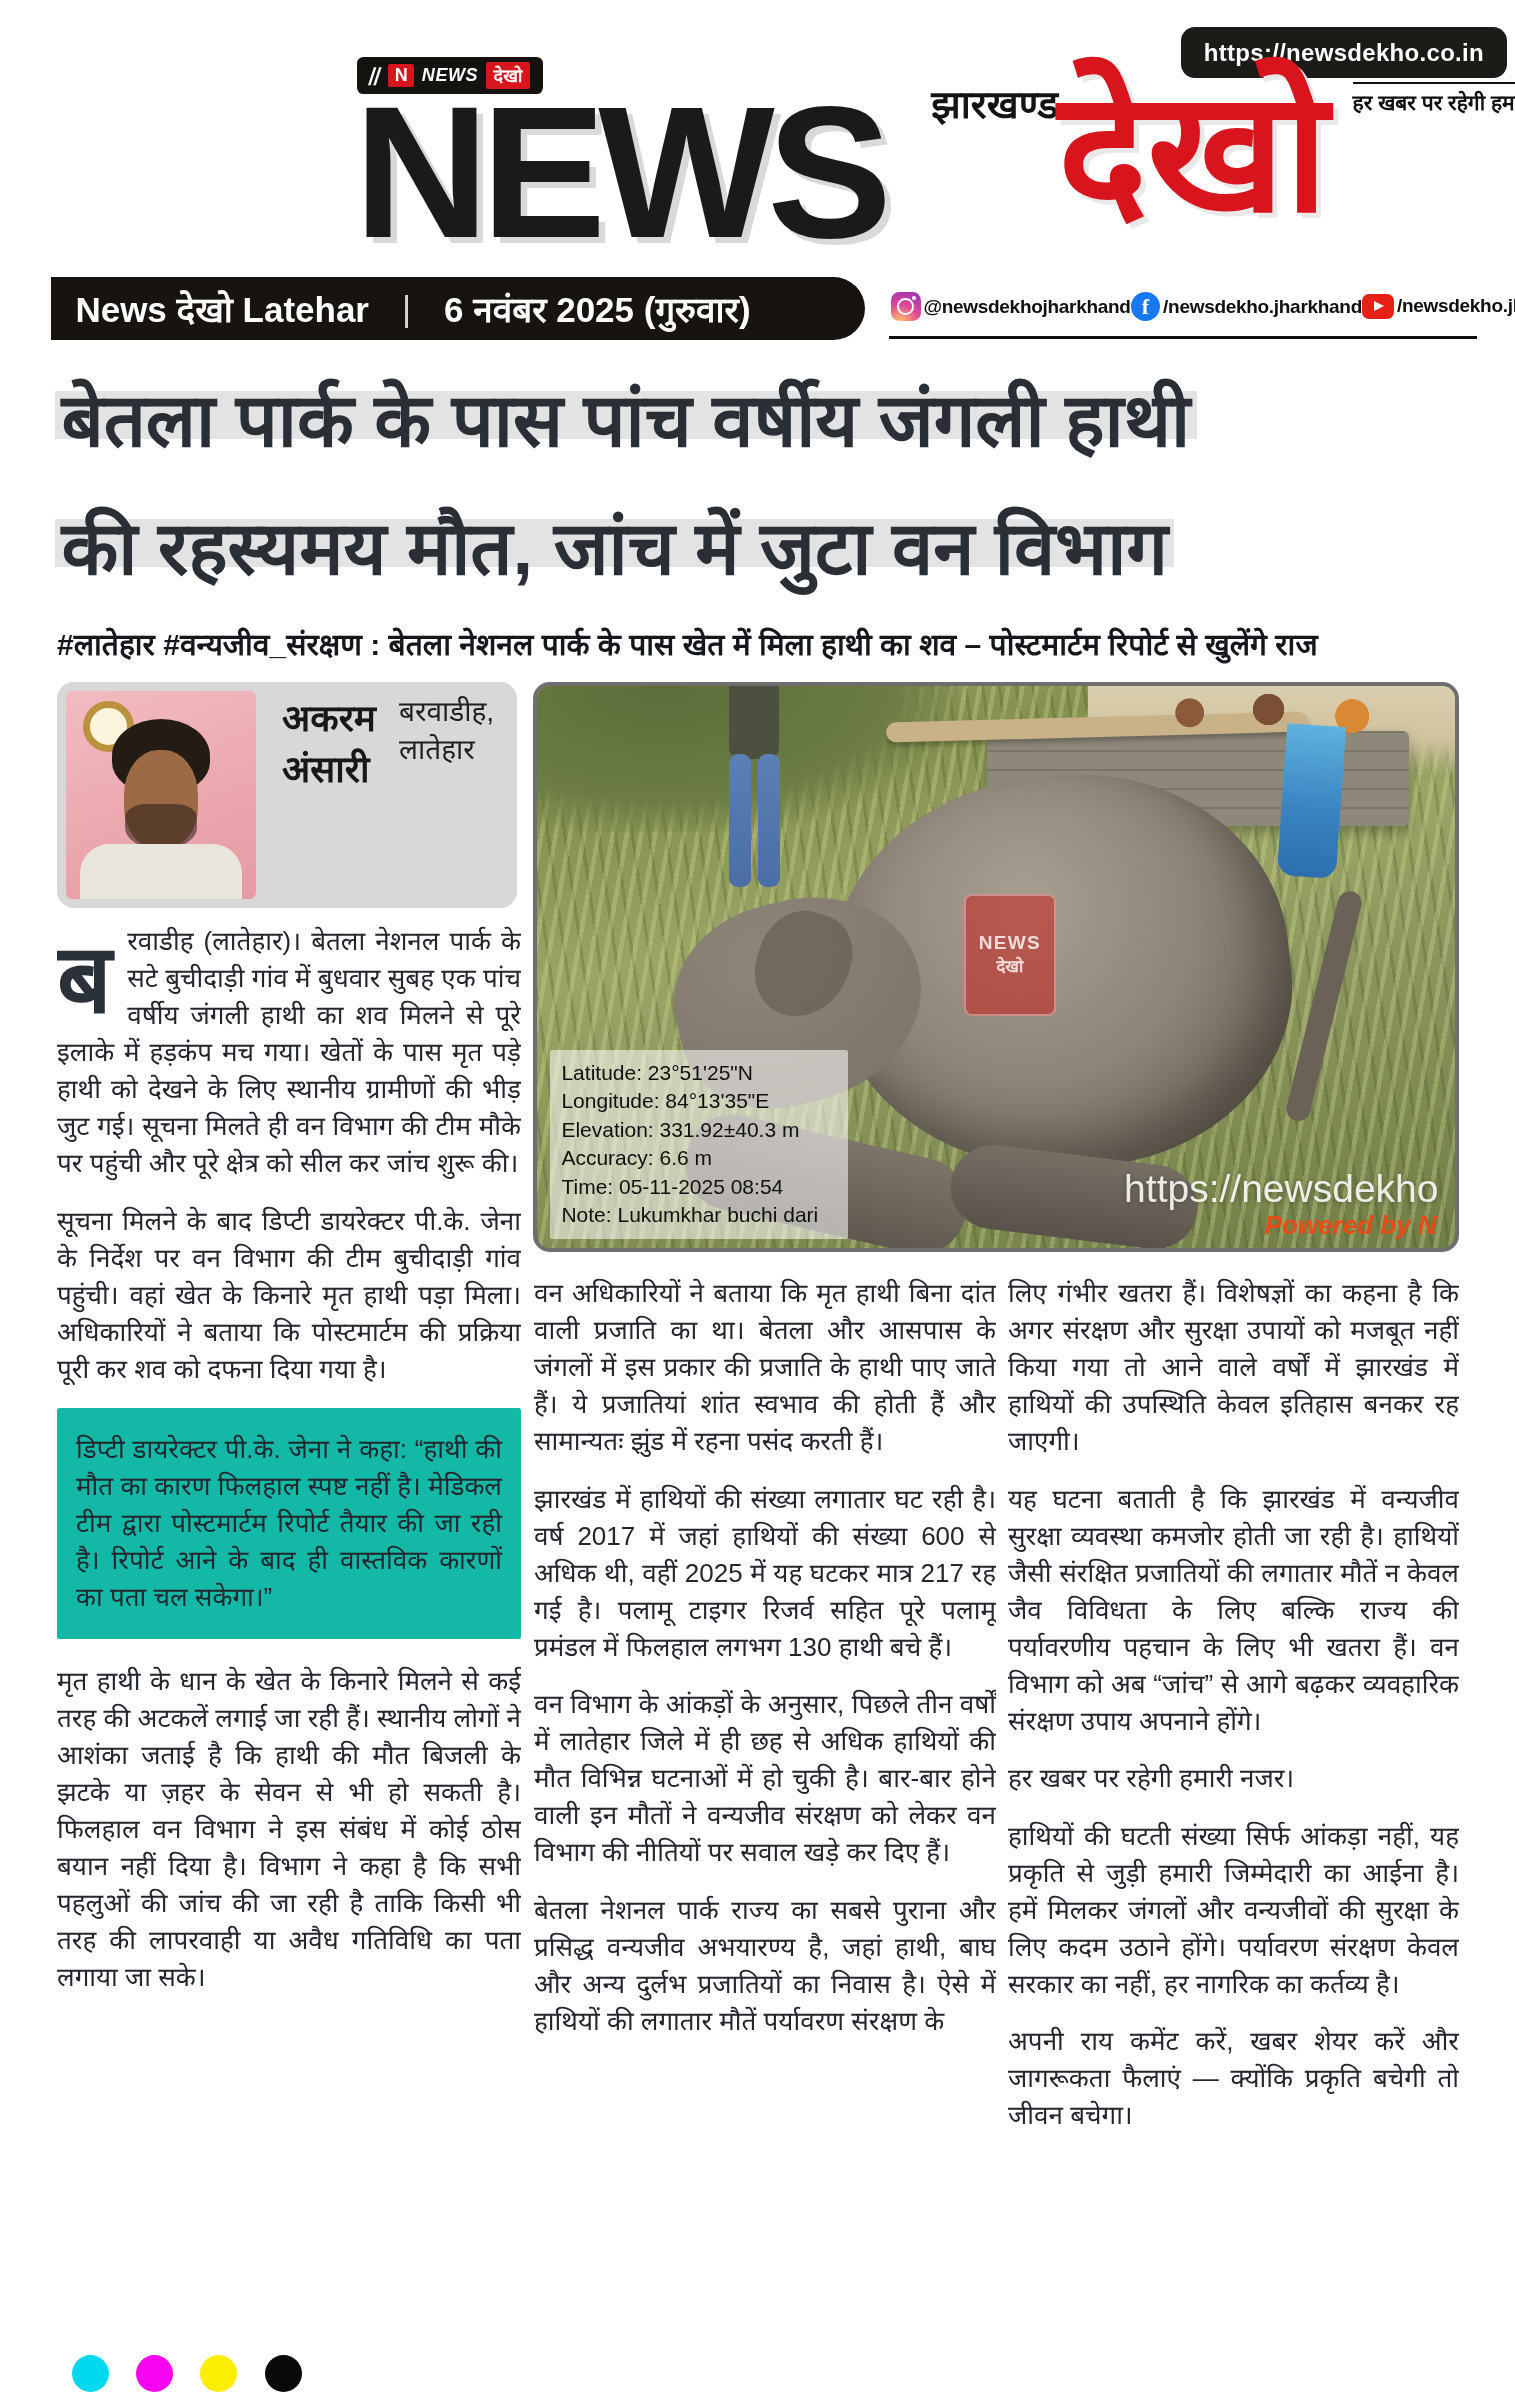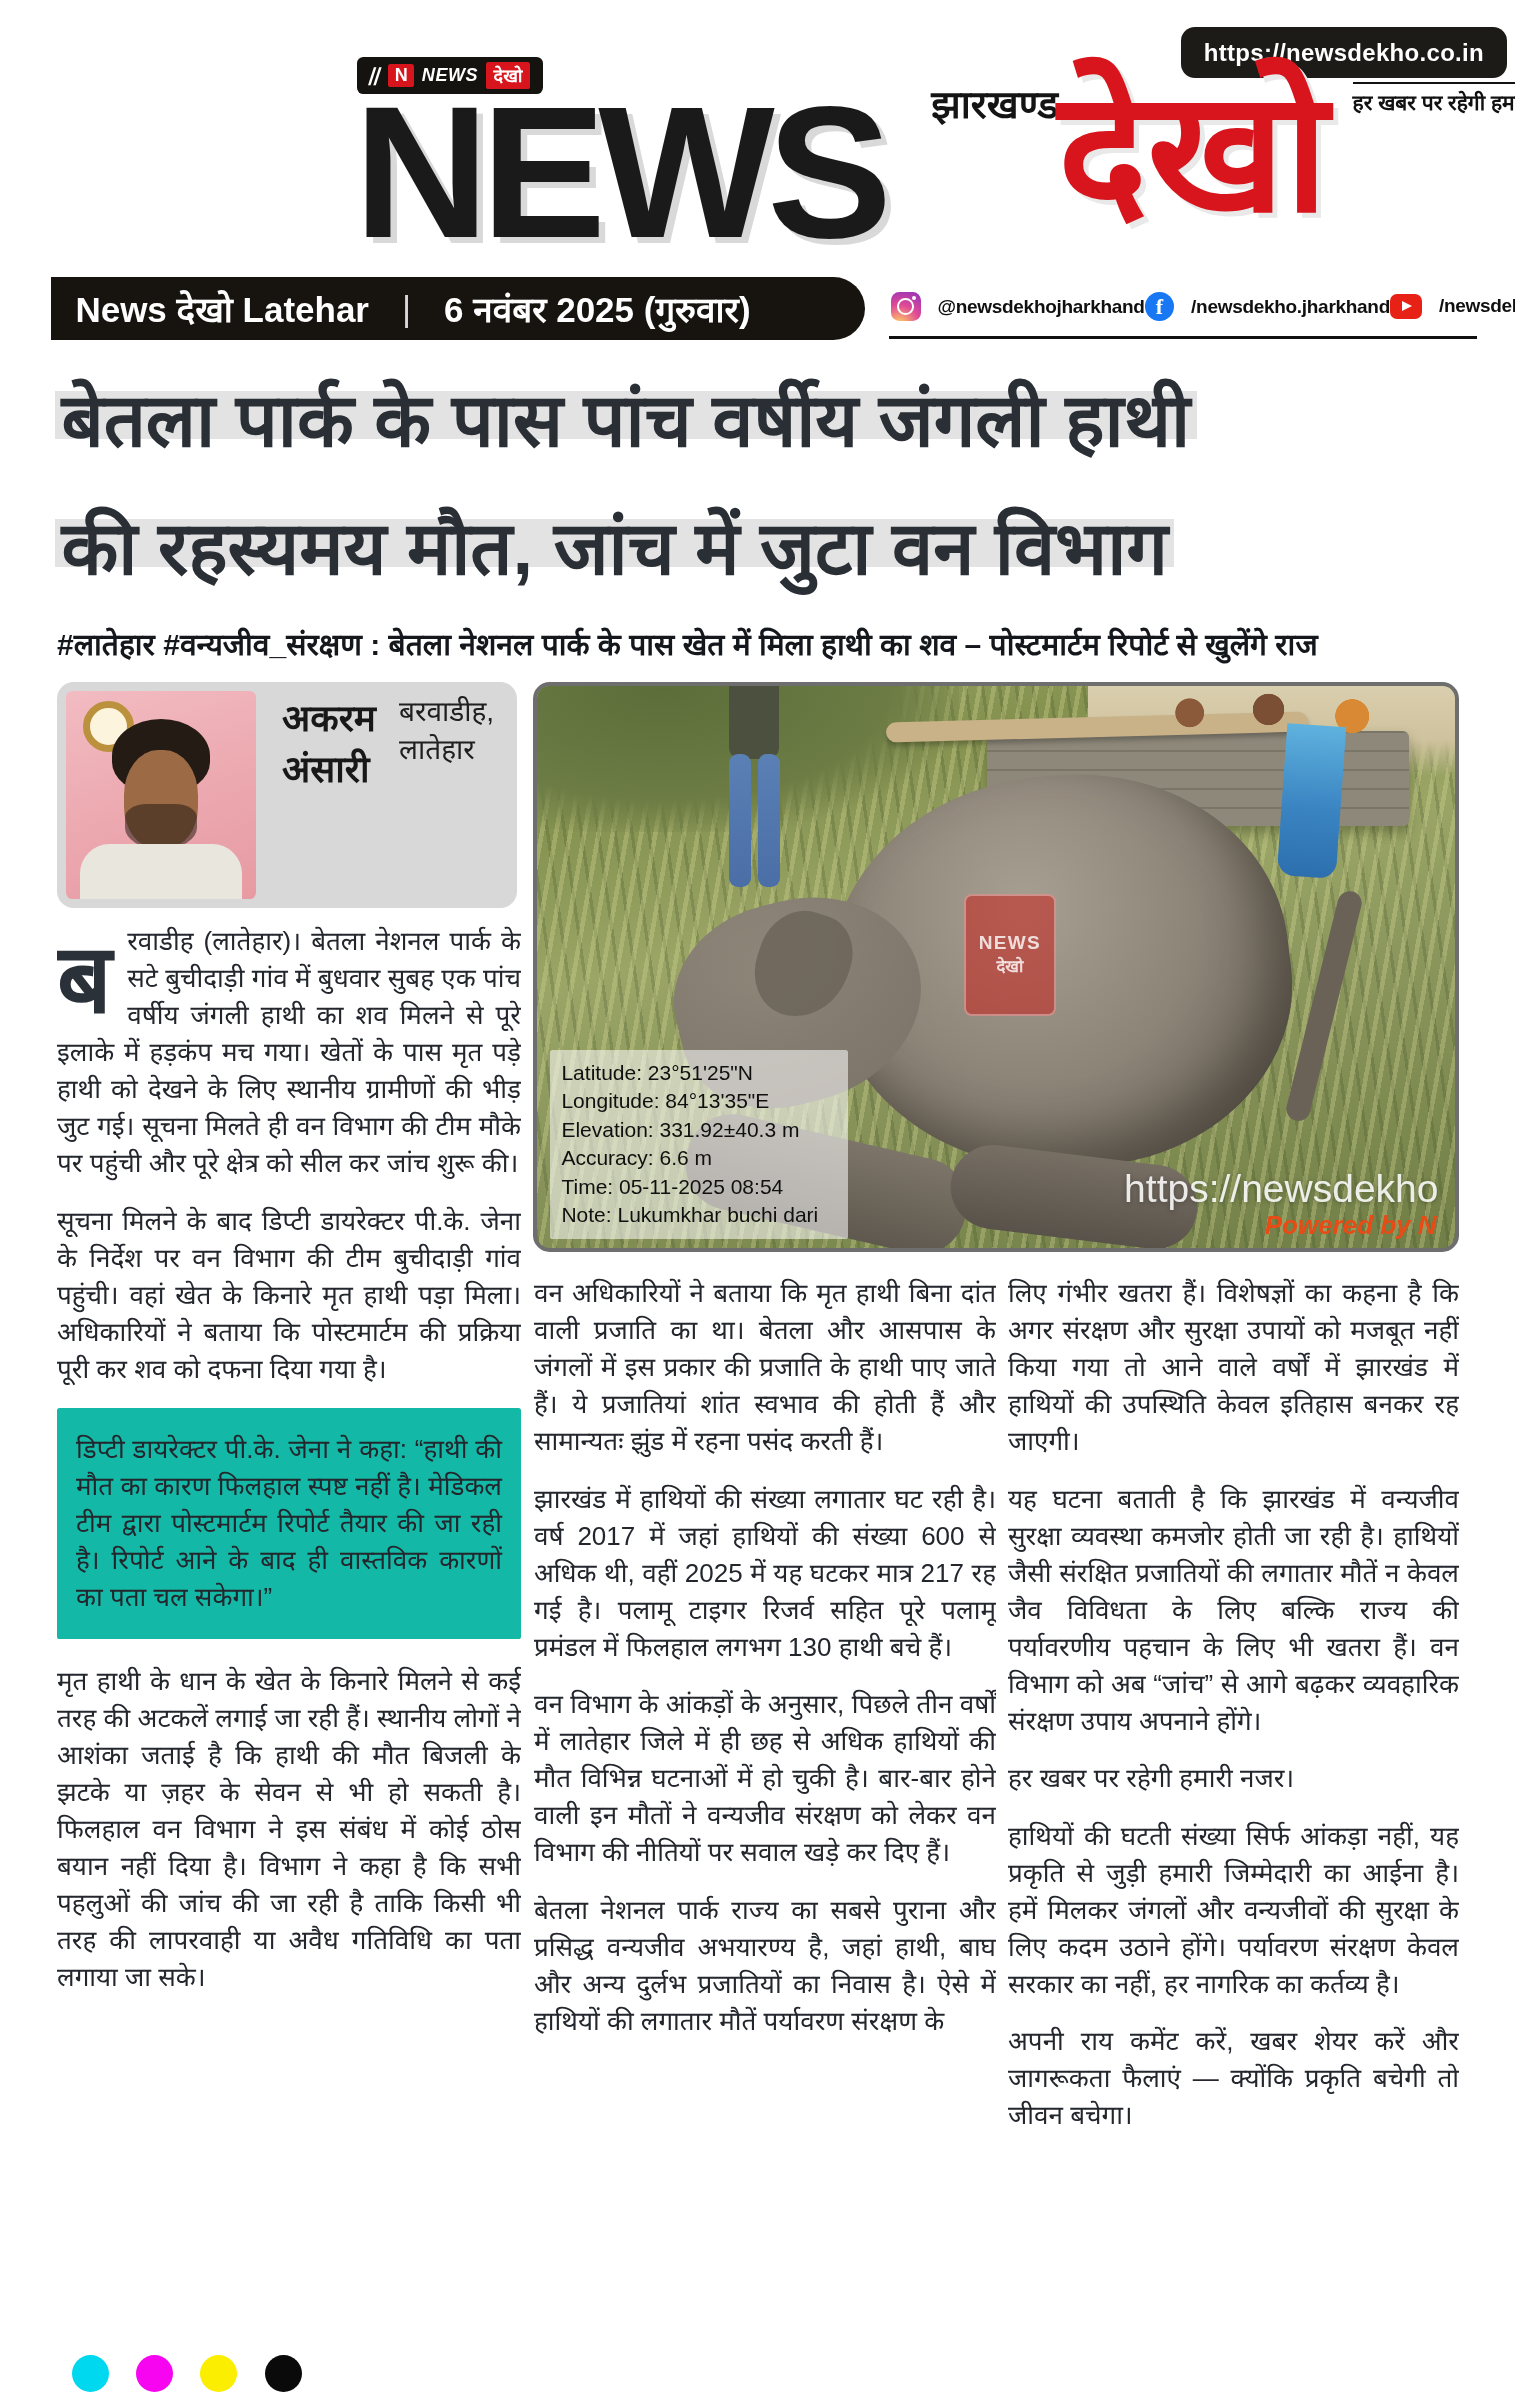--- a/index.html
+++ b/index.html
@@ -30,21 +30,21 @@
   .top-bar{position:absolute;left:51px;top:277px;width:814px;height:63px;background:#17130f;
            border-radius:0 37px 37px 0;display:flex;align-items:center;padding-left:24.4px;
            box-sizing:border-box;color:#fff;gap:33px;}
   .bar-edition{font-size:35px;font-weight:bold;}
   .bar-sep{font-size:35px;font-weight:200;color:#d9d9d9;}
   .bar-date{font-size:35px;font-weight:bold;}
 
   
   .socials{position:absolute;left:891px;top:281px;width:586px;height:51px;display:flex;
            align-items:center;justify-content:space-between;}
-  .social{display:flex;align-items:center;gap:17px;cursor:pointer;}
+  .social{display:flex;align-items:center;gap:3px;cursor:pointer;}
   .handle{font-size:19px;font-weight:bold;color:#101010;letter-spacing:-0.3px;}
   .icon{flex:none;}
   .ig{width:29.5px;height:29.5px;border-radius:8.3px;position:relative;
       background:radial-gradient(circle at 28% 115%,#fdc468 8%,#df4996 52%,#9b36b7 92%);}
   .ig::before{content:'';position:absolute;inset:6.4px;border:2.6px solid #fff;border-radius:50%;}
   .ig::after{content:'';position:absolute;top:3.9px;right:4.5px;width:4.5px;height:4.5px;background:#fff;border-radius:50%;}
   .fb{width:29.5px;height:29.5px;border-radius:50%;background:#1877f2;color:#fff;display:flex;
       align-items:center;justify-content:center;font-size:22px;font-weight:bold;font-family:"Liberation Serif",serif;}
   .yt{width:32px;height:24.4px;border-radius:7px;background:#e82117;position:relative;}
   .yt::after{content:'';position:absolute;left:12.2px;top:6.4px;border-left:10.3px solid #fff;

